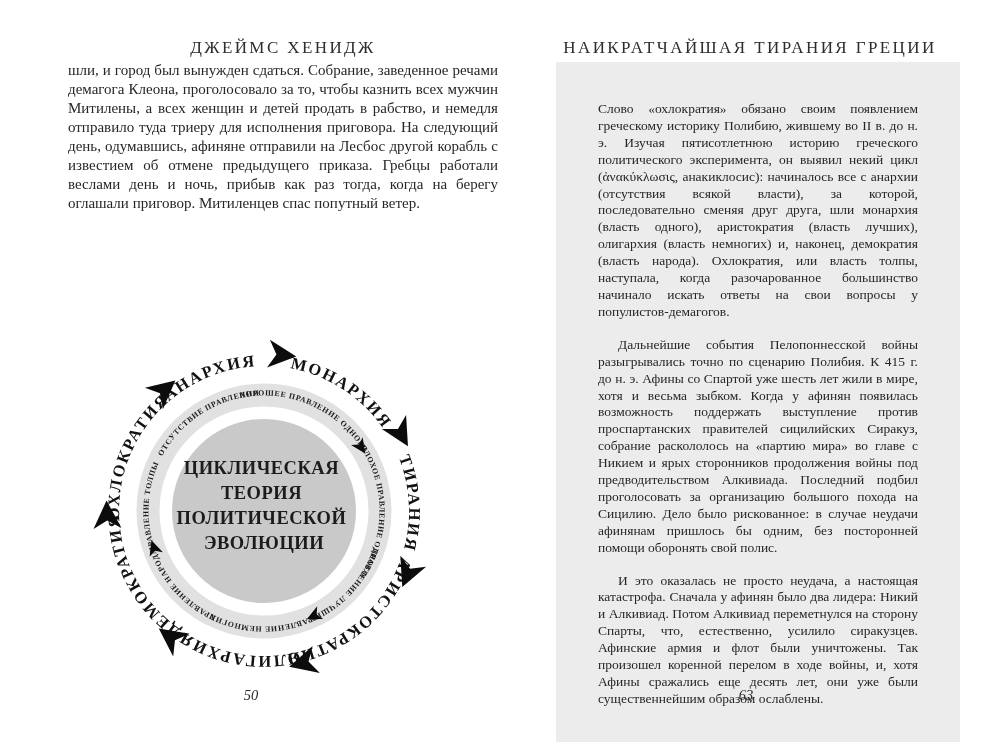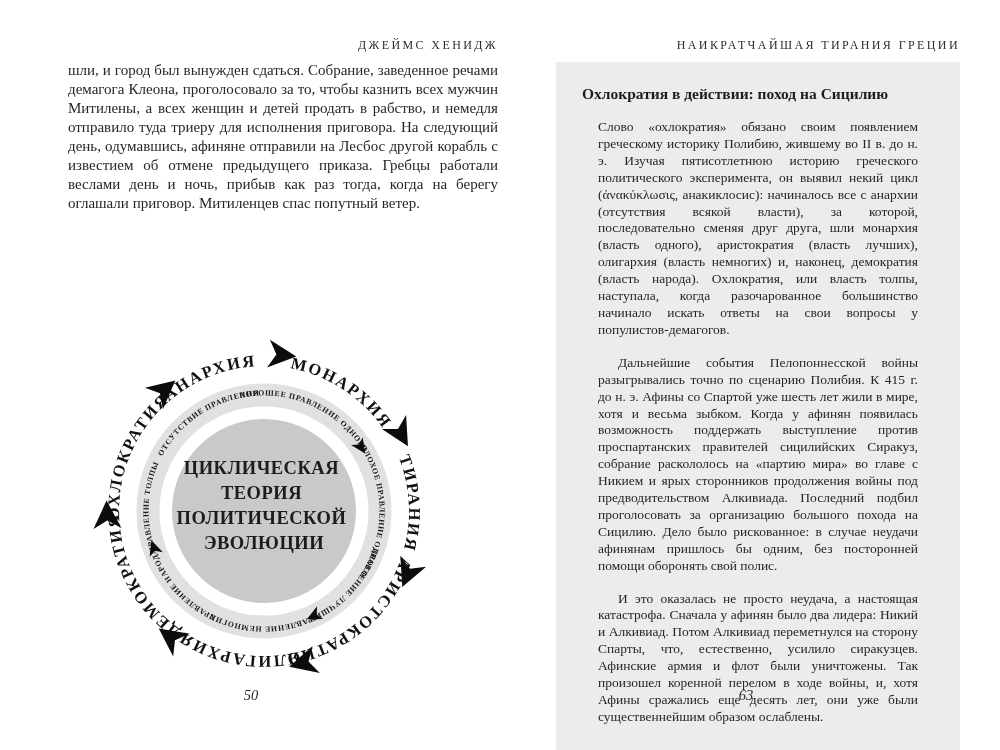--- a/index.html
+++ b/index.html
@@ -4,22 +4,22 @@
 <style>
   html,body{margin:0;padding:0;}
   body{
     width:1000px;height:750px;position:relative;overflow:hidden;
     background:#ffffff;
     font-family:"Liberation Serif","DejaVu Serif",serif;
     color:#262626;
   }
   .page-header{
     position:absolute;top:38px;
-    font-size:12px;letter-spacing:2.4px;color:#2d2d2d;
-    text-align:right;white-space:nowrap;font-family:Liberation Serif, serif;
+    font-size:17px;letter-spacing:2.4px;color:#2d2d2d;
+    text-align:center;white-space:nowrap;font-family:Liberation Serif, serif;
   }
   .page-header.left{left:68px;width:430px;}
   .page-header.right{left:540px;width:420px;}
 
   .left-body{
     position:absolute;left:68px;top:61px;width:430px;
     font-size:15px;line-height:19px;text-align:justify;
   }
   .left-body p{margin:0;}
   .left-body p.indent{text-indent:24px;}
@@ -146,21 +146,20 @@
       <polygon class="cycle-arrow" points="-12,-14 16,0 -12,14 -4,0"></polygon>
       </g>
   </svg>
 </div>
 
 <div class="page-num left">50</div>
 
 <div class="page-header right">НАИКРАТЧАЙШАЯ ТИРАНИЯ ГРЕЦИИ</div>
 
 <div class="gray-box">
-  <p class="box-title">Охлократия в действии: поход на Сицилию</p>
   <div class="box-body">
     <p>Слово «охлократия» обязано своим появлением греческому историку Полибию, жившему во II в. до н. э. Изучая пятисотлетнюю историю греческого политического эксперимента, он выявил некий цикл (ἀνακύκλωσις, анакиклосис): начиналось все с анархии (отсутствия всякой власти), за которой, последовательно сменяя друг друга, шли монархия (власть одного), аристократия (власть лучших), олигархия (власть немногих) и, наконец, демократия (власть народа). Охлократия, или власть толпы, наступала, когда разочарованное большинство начинало искать ответы на свои вопросы у популистов-демагогов.</p>
     <p class="indent">Дальнейшие события Пелопоннесской войны разыгрывались точно по сценарию Полибия. К 415 г. до н. э. Афины со Спартой уже шесть лет жили в мире, хотя и весьма зыбком. Когда у афинян появилась возможность поддержать выступление против проспартанских правителей сицилийских Сиракуз, собрание раскололось на «партию мира» во главе с Никием и ярых сторонников продолжения войны под предводительством Алкивиада. Последний подбил проголосовать за организацию большого похода на Сицилию. Дело было рискованное: в случае неудачи афинянам пришлось бы одним, без посторонней помощи оборонять свой полис.</p>
     <p class="indent">И это оказалась не просто неудача, а настоящая катастрофа. Сначала у афинян было два лидера: Никий и Алкивиад. Потом Алкивиад переметнулся на сторону Спарты, что, естественно, усилило сиракузцев. Афинские армия и флот были уничтожены. Так произошел коренной перелом в ходе войны, и, хотя Афины сражались еще десять лет, они уже были существеннейшим образом ослаблены.</p>
   </div>
 </div>
 
 <div class="page-num right">63</div>
 
 </body></html>

